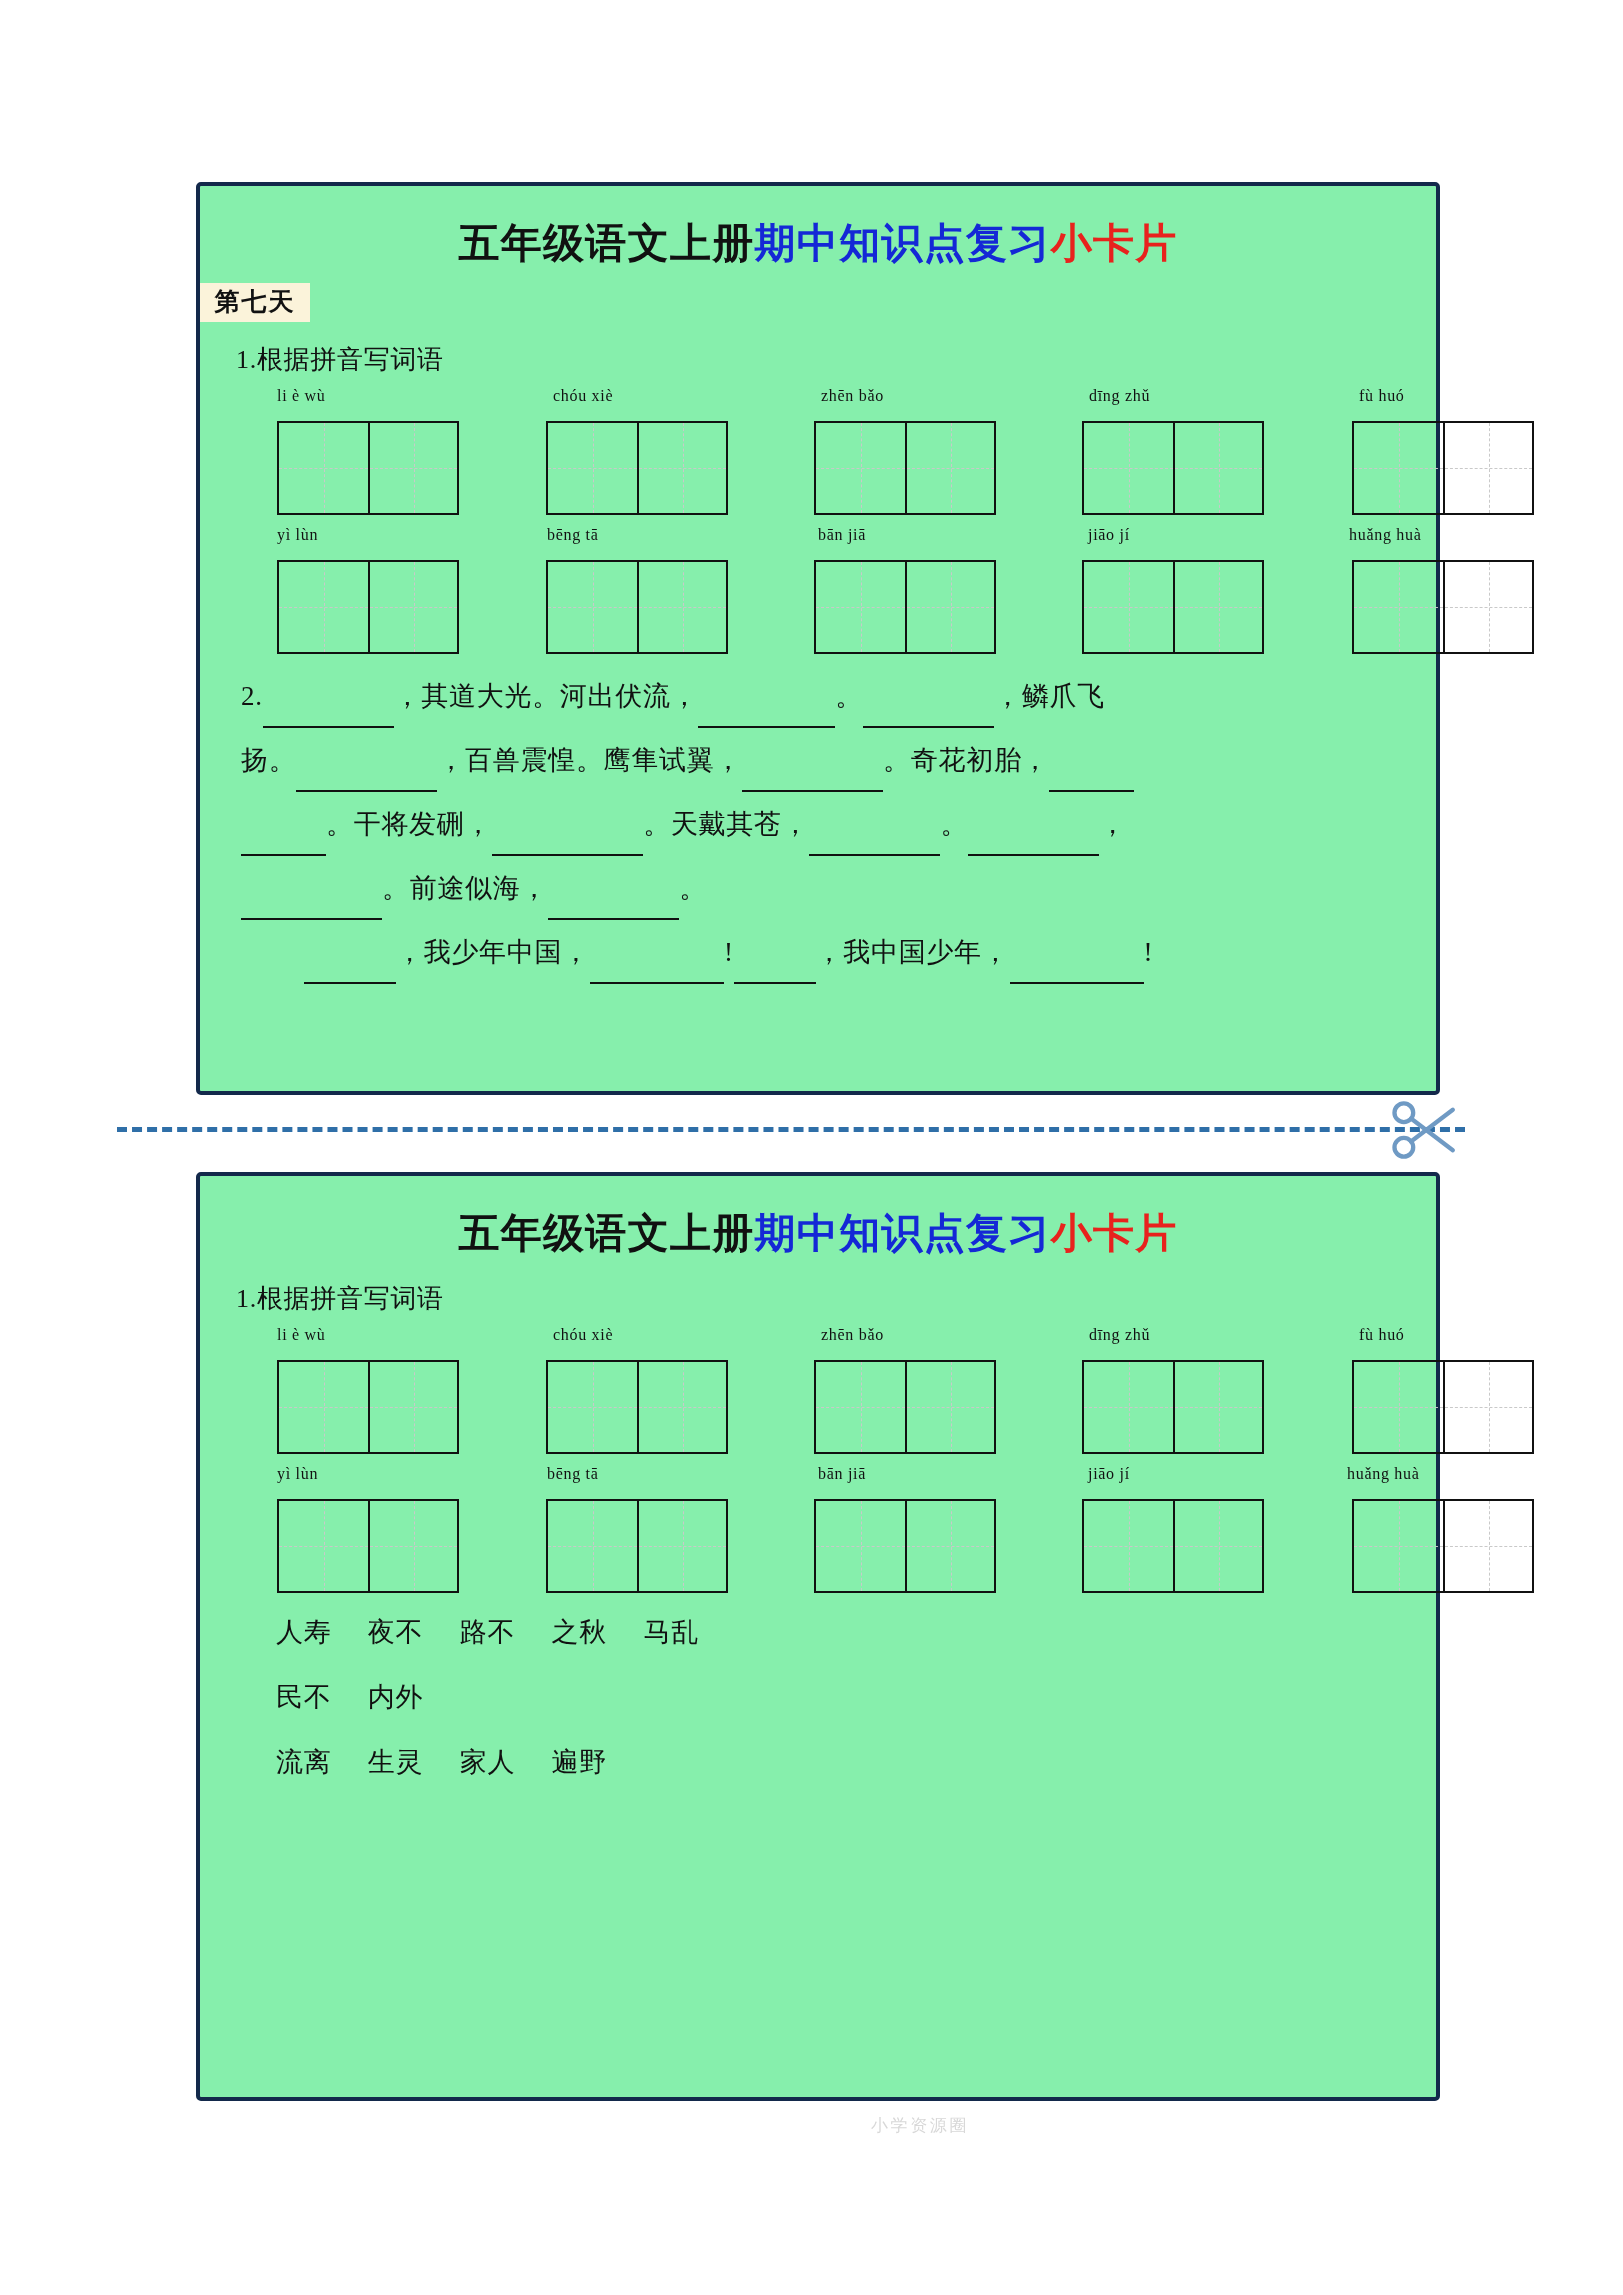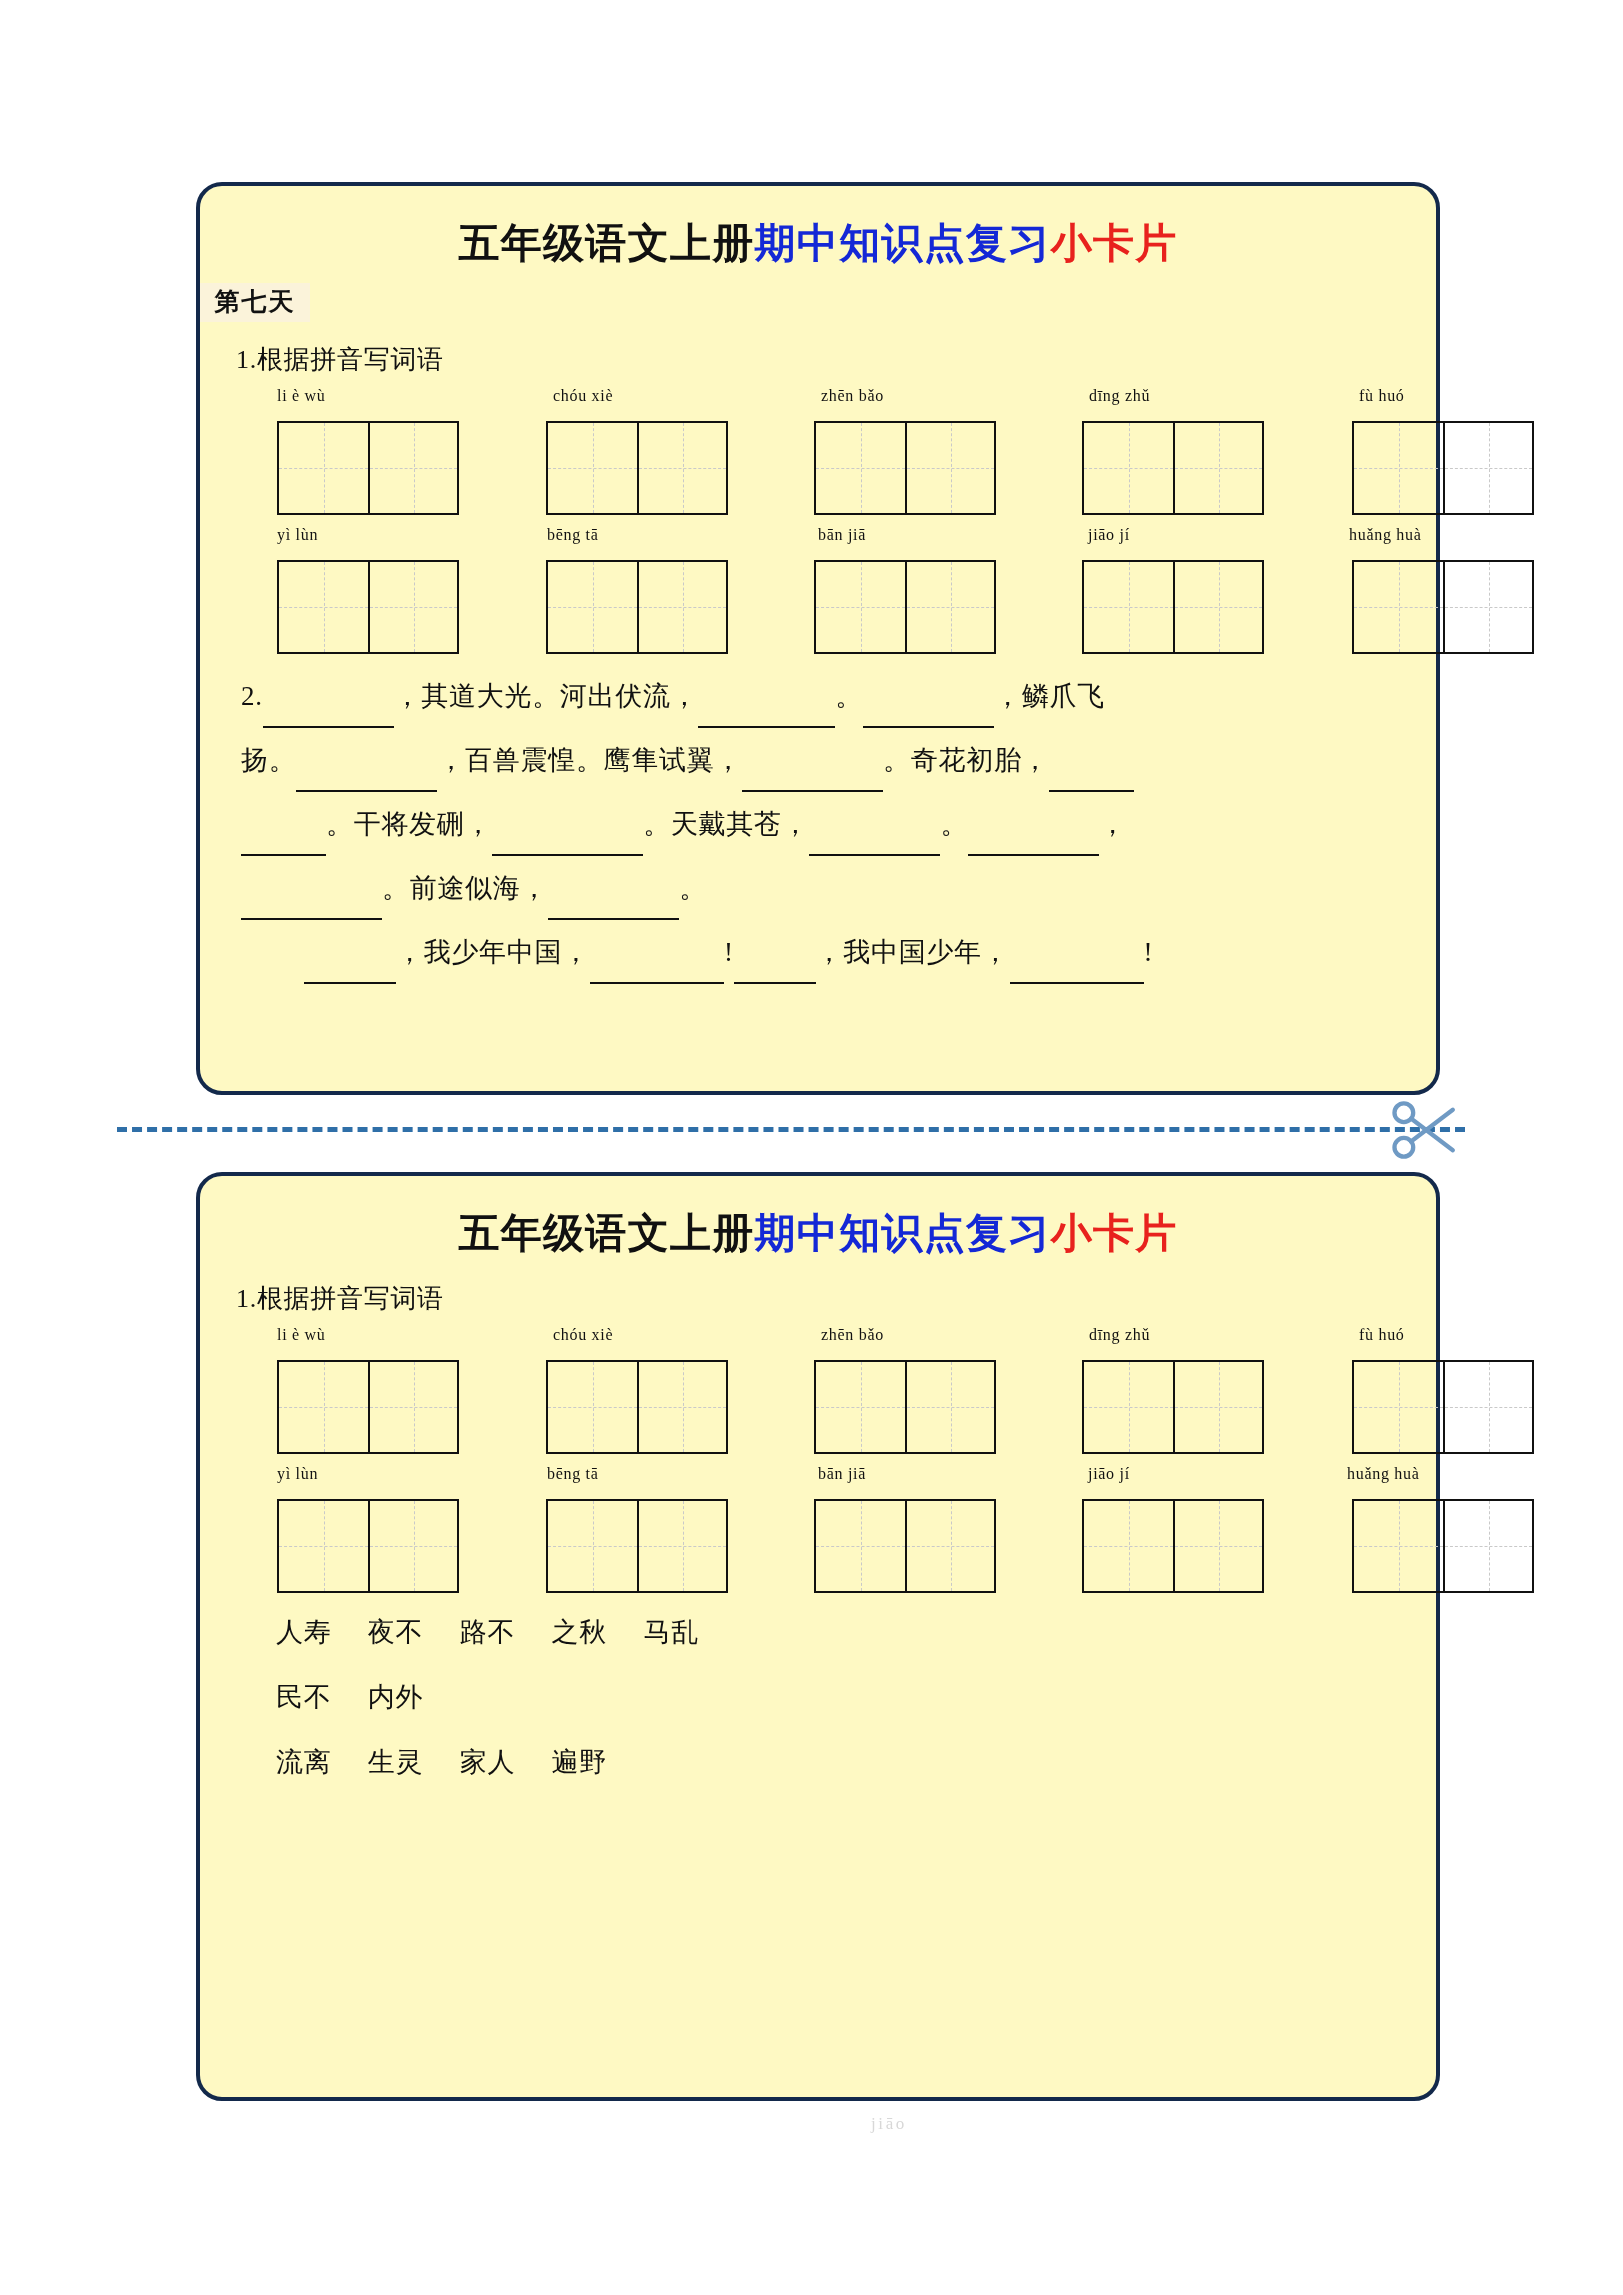--- a/index.html
+++ b/index.html
@@ -15,22 +15,22 @@
     position:absolute;
     left:0;top:0;
     width:1623px;height:2295px;
     padding:0;
   }
 
   
   .card{
     position:absolute;
     border:4.6px solid #13294B;
-    border-radius:26px;
-    background:#fef9c3;
+    border-radius:5px;
+    background:#86efac;
     box-sizing:border-box;
   }
   #card-1{ left:196px; top:182px; width:1244px; height:913px; }
   #card-2{ left:196px; top:1172px; width:1244px; height:929px; }
 
   .card-title{
     text-align:center;
     font-family:"Liberation Serif", serif;
     font-weight:bold;
     font-size:41px;
@@ -325,15 +325,15 @@
       </div>
       <div class="row">
         <span class="gap"></span>流离<span class="ln" style="width:98px;"></span><span class="gap"></span>
         生灵<span class="ln" style="width:98px;"></span><span class="gap"></span>
         家<span class="ln" style="width:65px;"></span>人<span class="ln" style="width:65px;"></span><span class="gap"></span>
         <span class="ln" style="width:121px;"></span>遍野
       </div>
     </div>
   </div>
 
-  <div class="footer-faint">jiāo</div>
+  <div class="footer-faint">小学资源圈</div>
 </div>
 
 
 </body></html>

